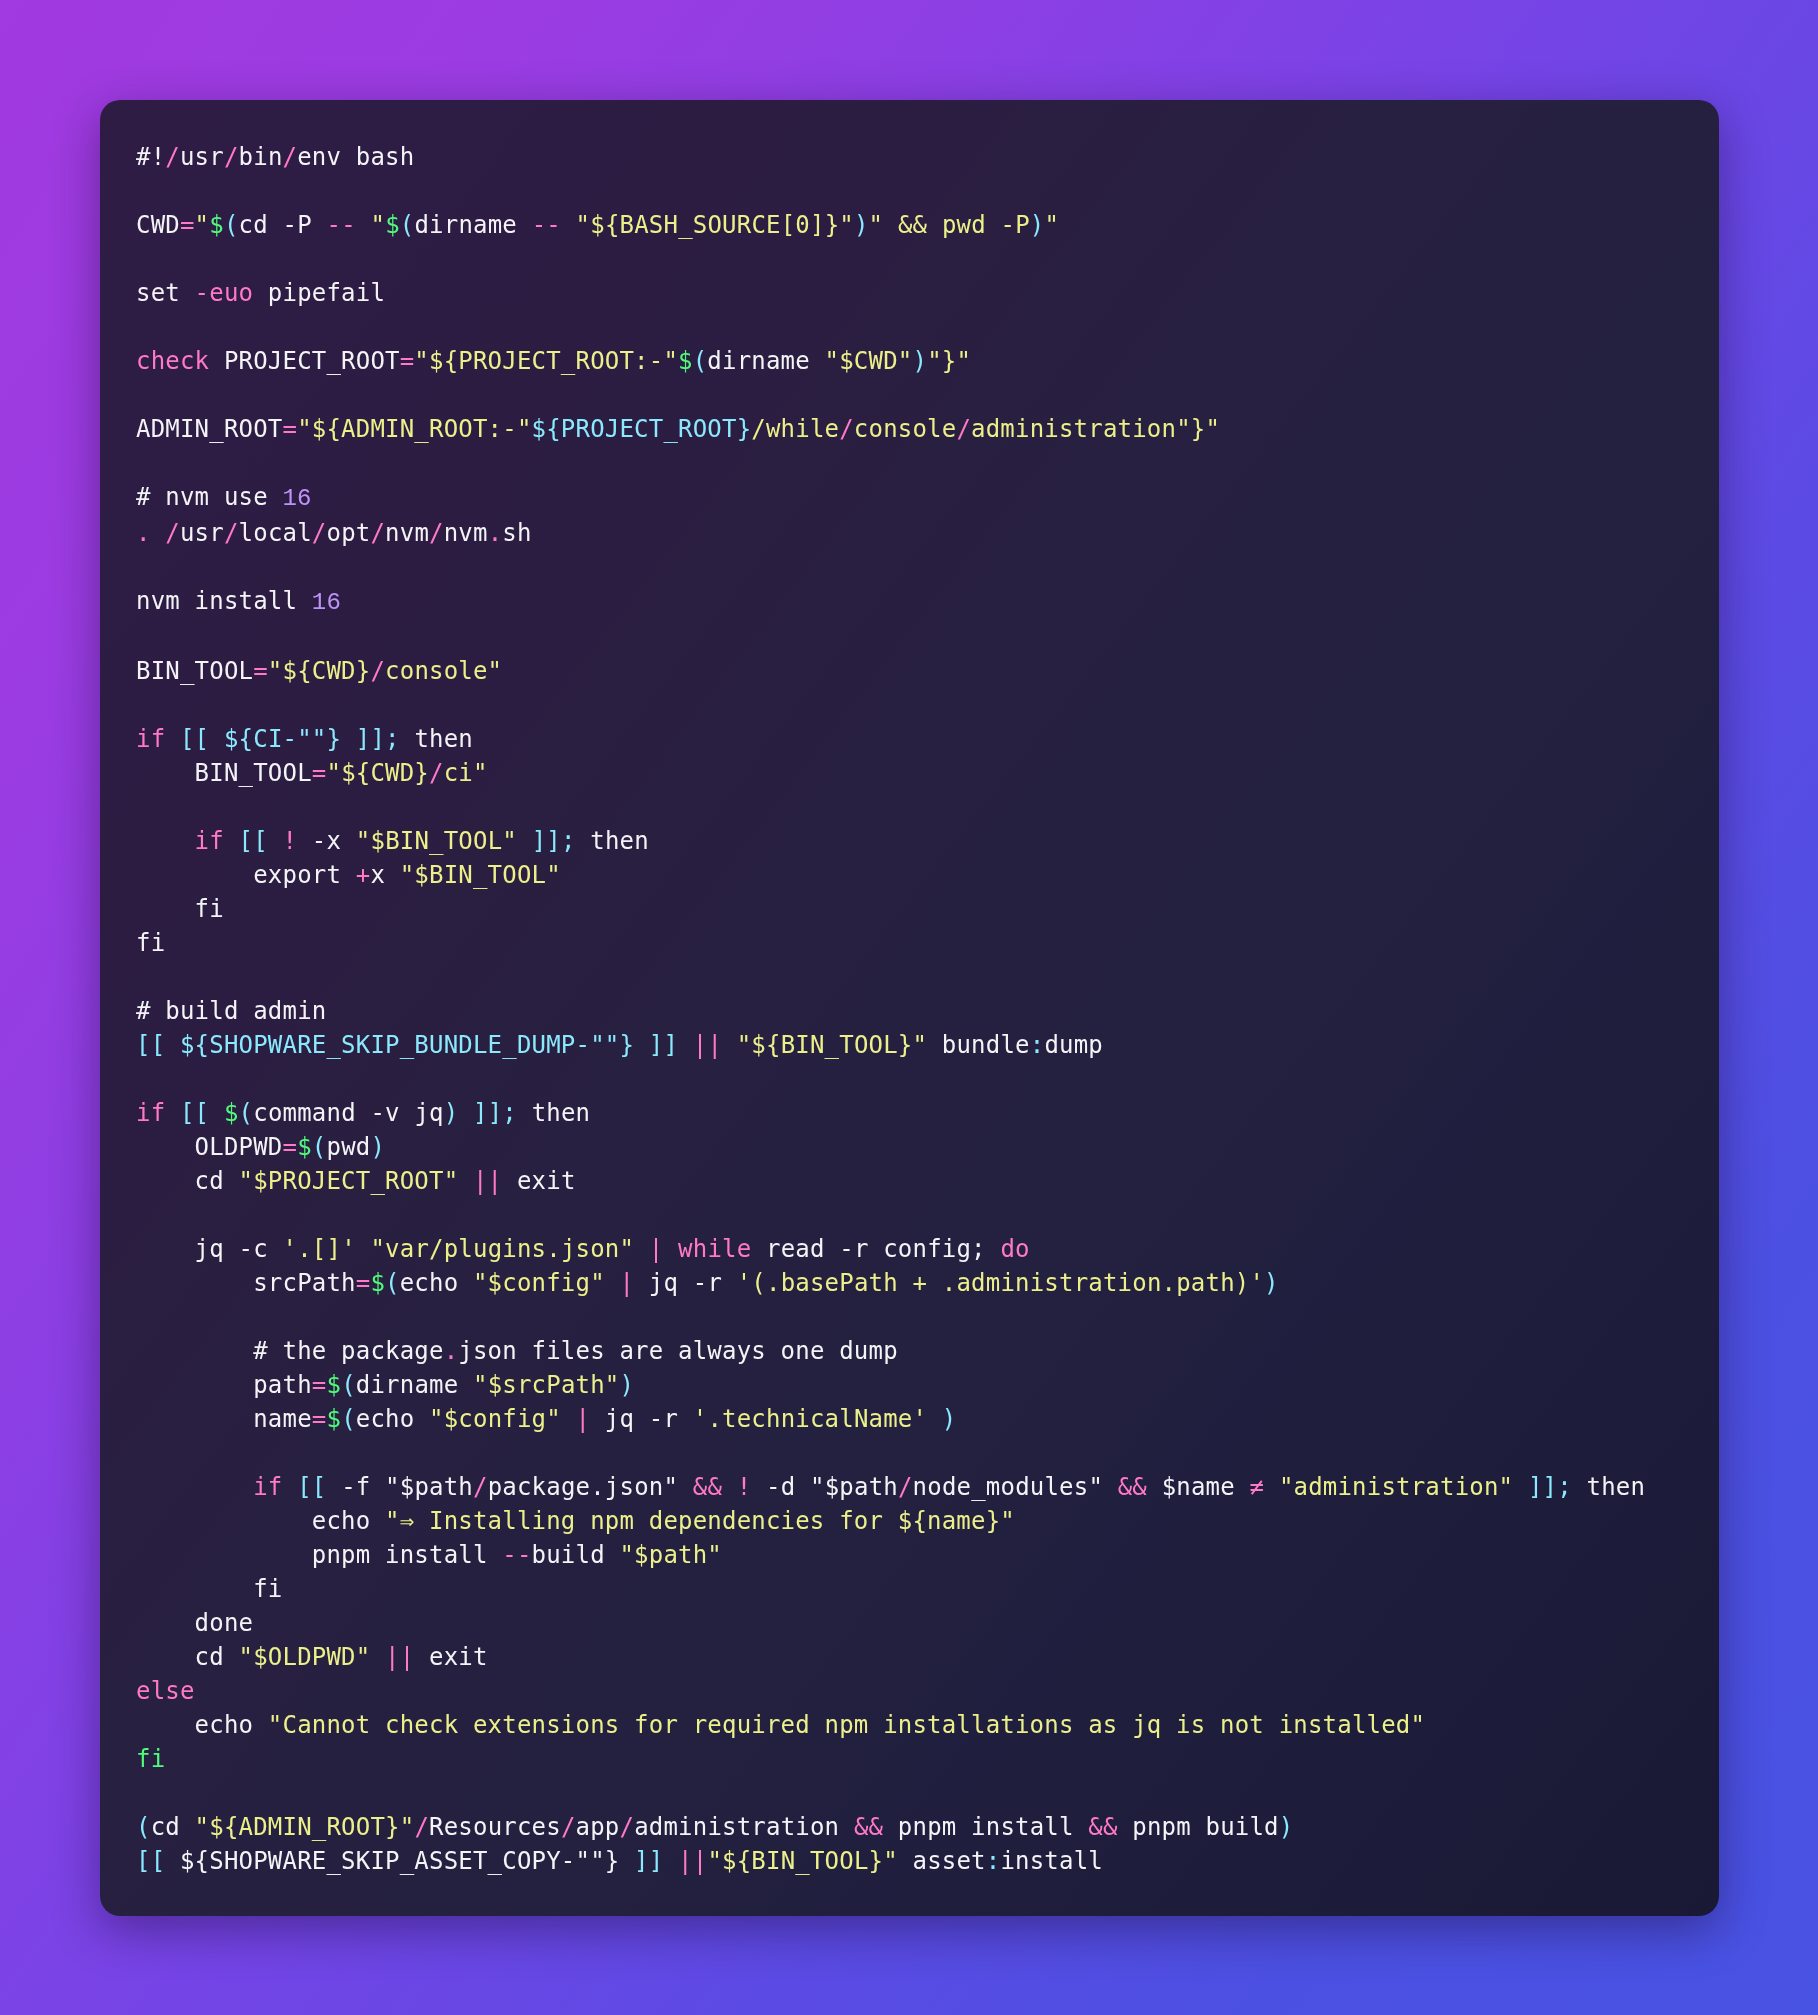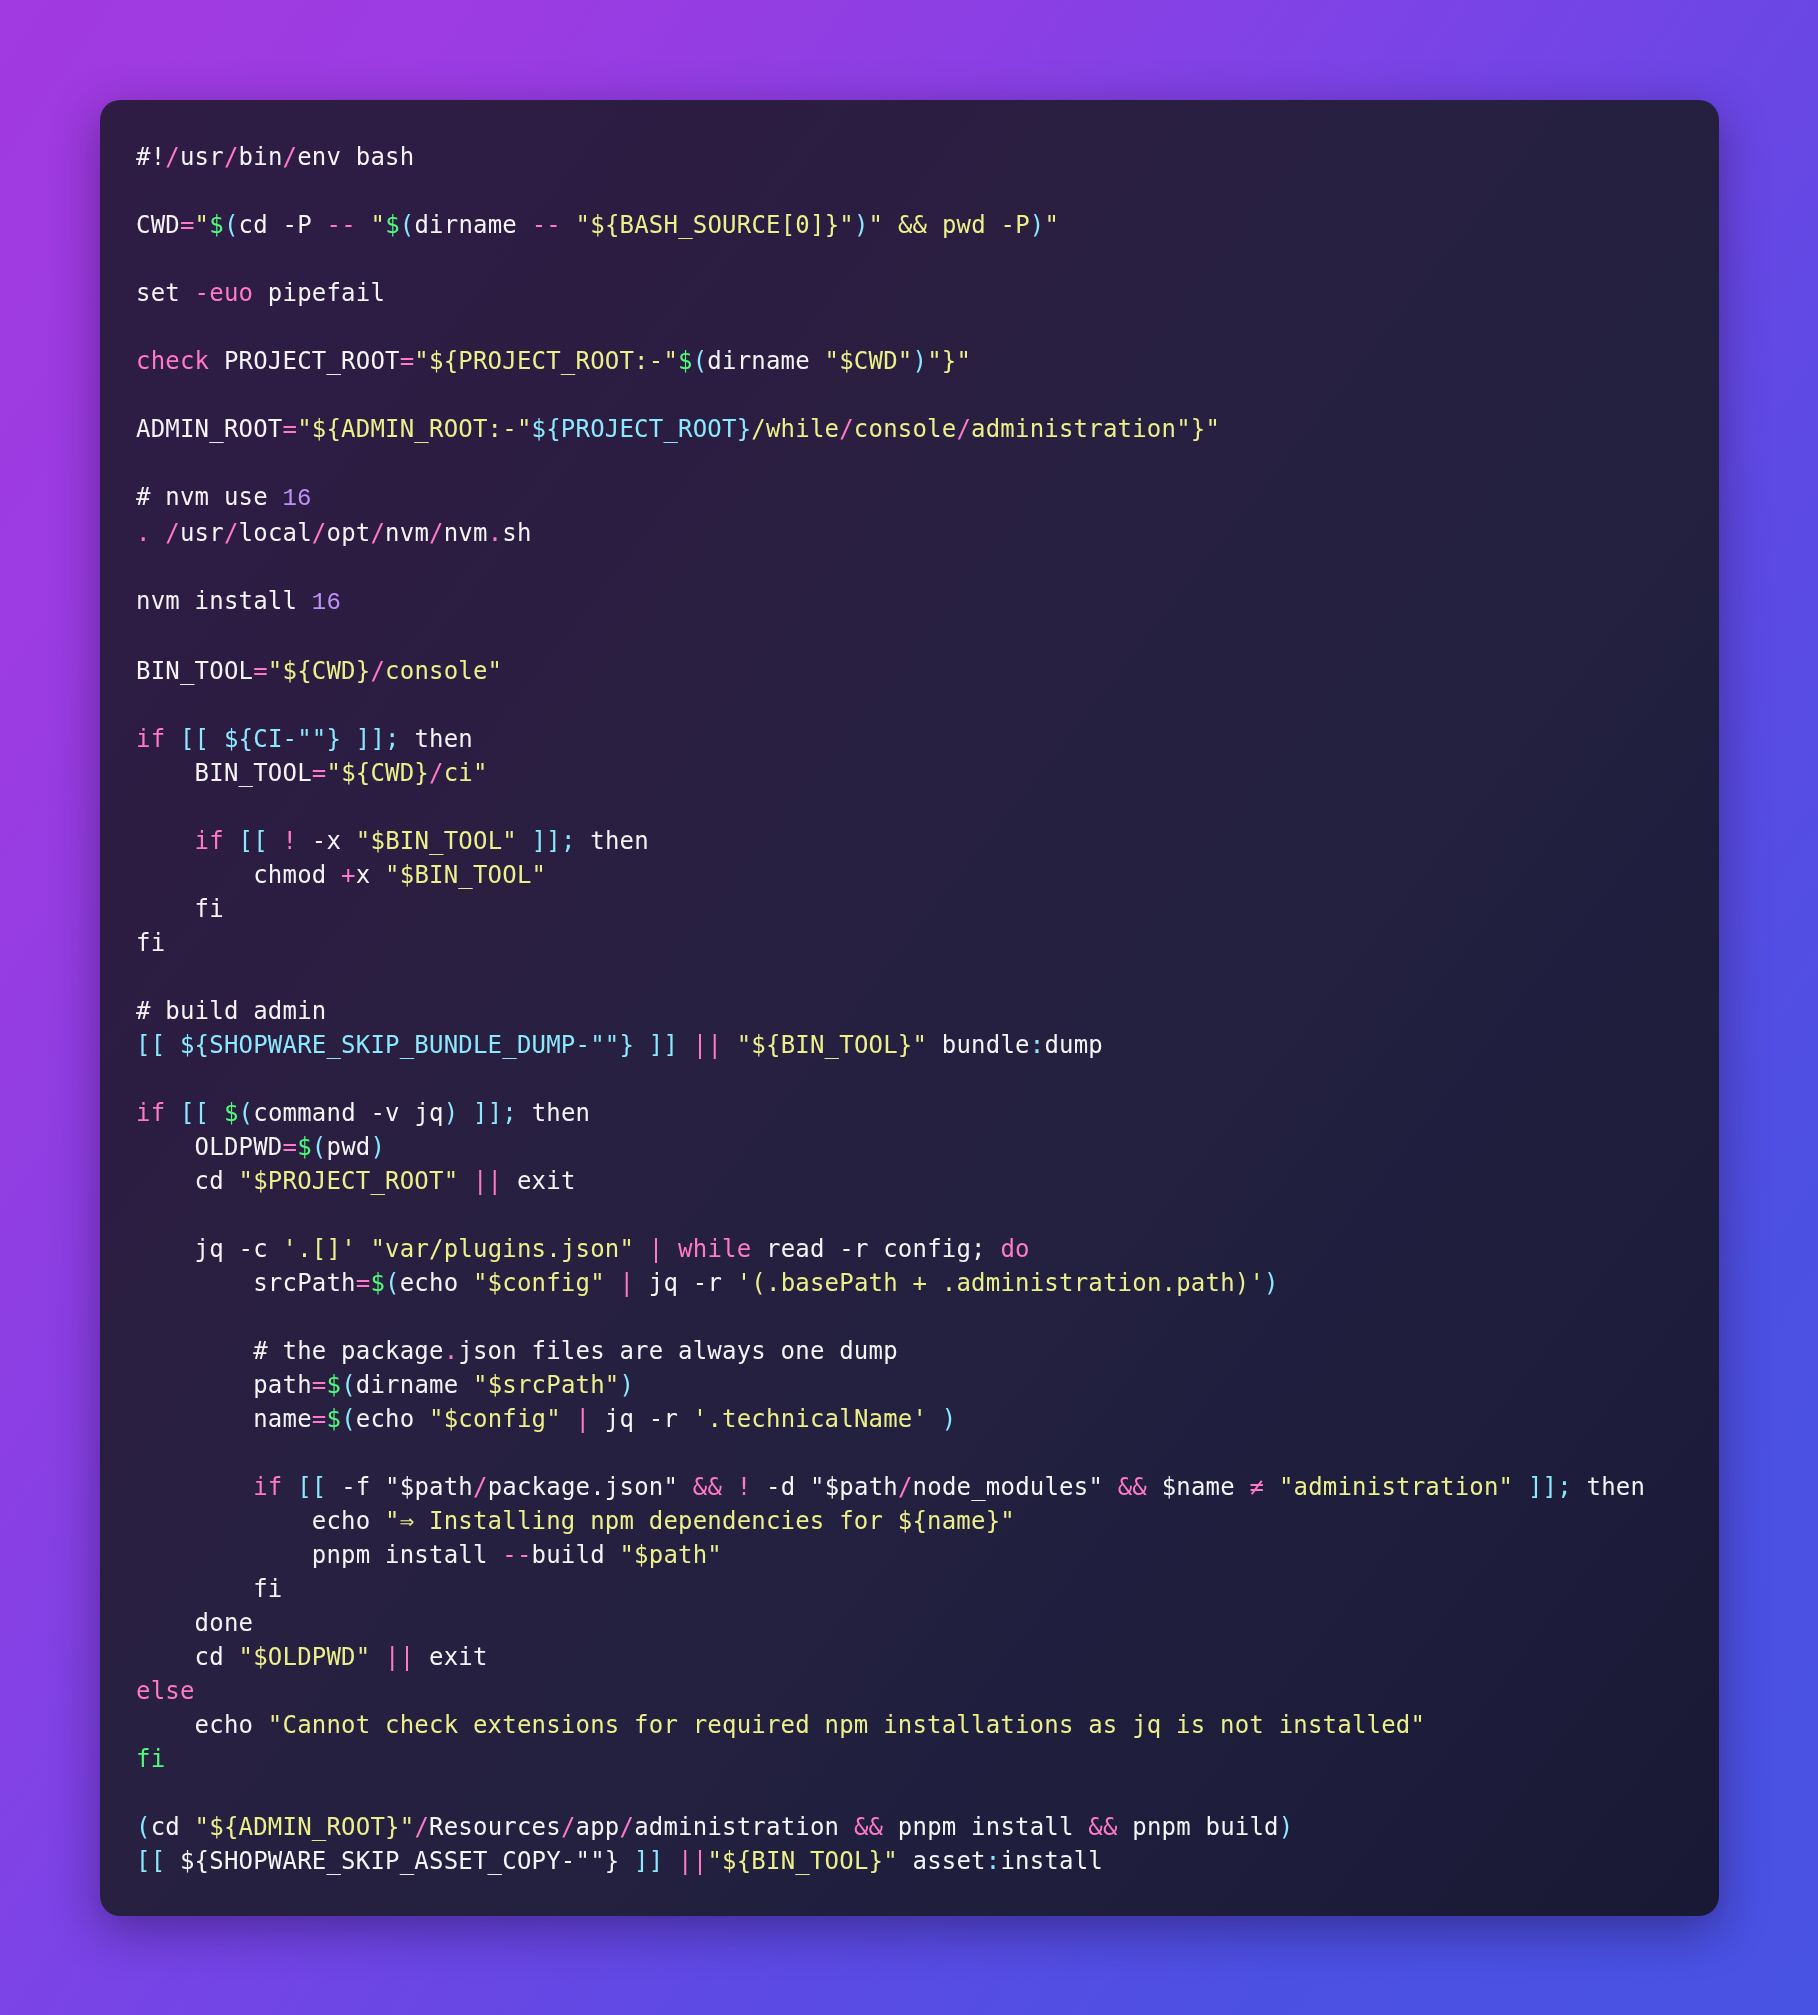--- a/index.html
+++ b/index.html
@@ -89,21 +89,21 @@
 <span><span class="t-kw">.</span><span class="t-plain"> </span><span class="t-kw">/</span><span class="t-plain">usr</span><span class="t-kw">/</span><span class="t-plain">local</span><span class="t-kw">/</span><span class="t-plain">opt</span><span class="t-kw">/</span><span class="t-plain">nvm</span><span class="t-kw">/</span><span class="t-plain">nvm</span><span class="t-kw">.</span><span class="t-plain">sh</span></span>
 <span></span>
 <span><span class="t-plain">nvm install </span><span class="t-num">16</span></span>
 <span></span>
 <span><span class="t-plain">BIN_TOOL</span><span class="t-kw">=</span><span class="t-str">"</span><span class="t-str">${CWD}</span><span class="t-kw">/</span><span class="t-str">console"</span></span>
 <span></span>
 <span><span class="t-kw">if</span><span class="t-plain"> </span><span class="t-var">[[</span><span class="t-plain"> </span><span class="t-var">${CI-""}</span><span class="t-plain"> </span><span class="t-var">]]</span><span class="t-var">;</span><span class="t-plain"> then</span></span>
 <span><span class="t-plain">    BIN_TOOL</span><span class="t-kw">=</span><span class="t-str">"</span><span class="t-str">${CWD}</span><span class="t-kw">/</span><span class="t-str">ci"</span></span>
 <span></span>
 <span><span class="t-plain">    </span><span class="t-kw">if</span><span class="t-plain"> </span><span class="t-var">[[</span><span class="t-plain"> </span><span class="t-kw">!</span><span class="t-plain"> </span><span class="t-plain">-x</span><span class="t-plain"> </span><span class="t-str">"$BIN_TOOL"</span><span class="t-plain"> </span><span class="t-var">]]</span><span class="t-var">;</span><span class="t-plain"> then</span></span>
-<span><span class="t-plain">        chmod </span><span class="t-kw">+</span><span class="t-plain">x </span><span class="t-str">"$BIN_TOOL"</span></span>
+<span><span class="t-plain">        export </span><span class="t-kw">+</span><span class="t-plain">x </span><span class="t-str">"$BIN_TOOL"</span></span>
 <span><span class="t-plain">    fi</span></span>
 <span><span class="t-plain">fi</span></span>
 <span></span>
 <span><span class="t-cmt"># build admin</span></span>
 <span><span class="t-var">[[</span><span class="t-plain"> </span><span class="t-var">${SHOPWARE_SKIP_BUNDLE_DUMP-""}</span><span class="t-plain"> </span><span class="t-var">]]</span><span class="t-plain"> </span><span class="t-kw">||</span><span class="t-plain"> </span><span class="t-str">"</span><span class="t-str">${BIN_TOOL}</span><span class="t-str">"</span><span class="t-plain"> bundle</span><span class="t-var">:</span><span class="t-plain">dump</span></span>
 <span></span>
 <span><span class="t-kw">if</span><span class="t-plain"> </span><span class="t-var">[[</span><span class="t-plain"> </span><span class="t-fn">$</span><span class="t-var">(</span><span class="t-plain">command </span><span class="t-plain">-v</span><span class="t-plain"> jq</span><span class="t-var">)</span><span class="t-plain"> </span><span class="t-var">]]</span><span class="t-var">;</span><span class="t-plain"> then</span></span>
 <span><span class="t-plain">    OLDPWD</span><span class="t-kw">=</span><span class="t-fn">$</span><span class="t-var">(</span><span class="t-plain">pwd</span><span class="t-var">)</span></span>
 <span><span class="t-plain">    cd </span><span class="t-str">"$PROJECT_ROOT"</span><span class="t-plain"> </span><span class="t-kw">||</span><span class="t-plain"> exit</span></span>
 <span></span>

